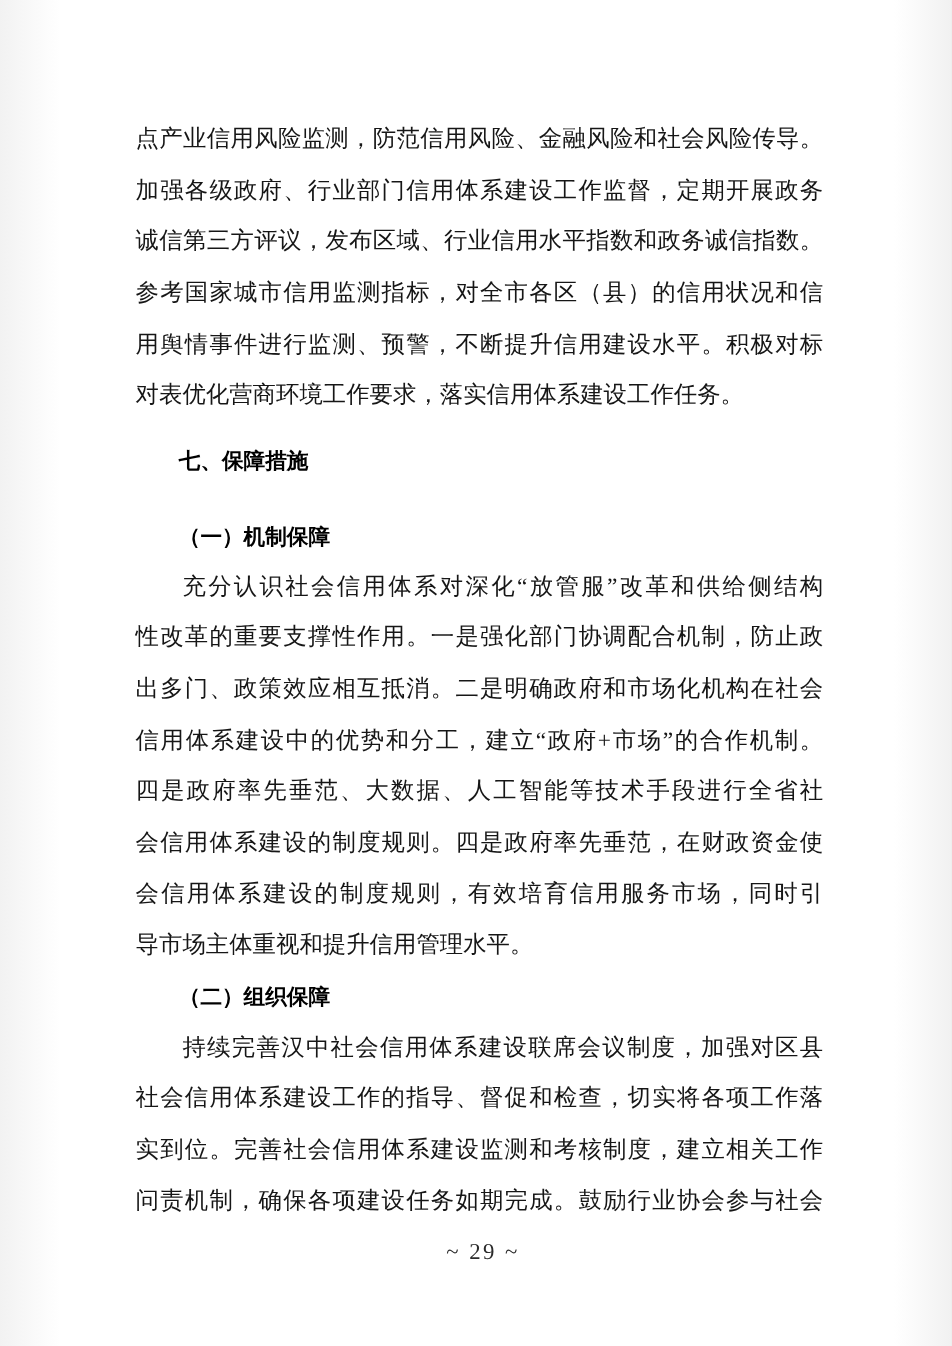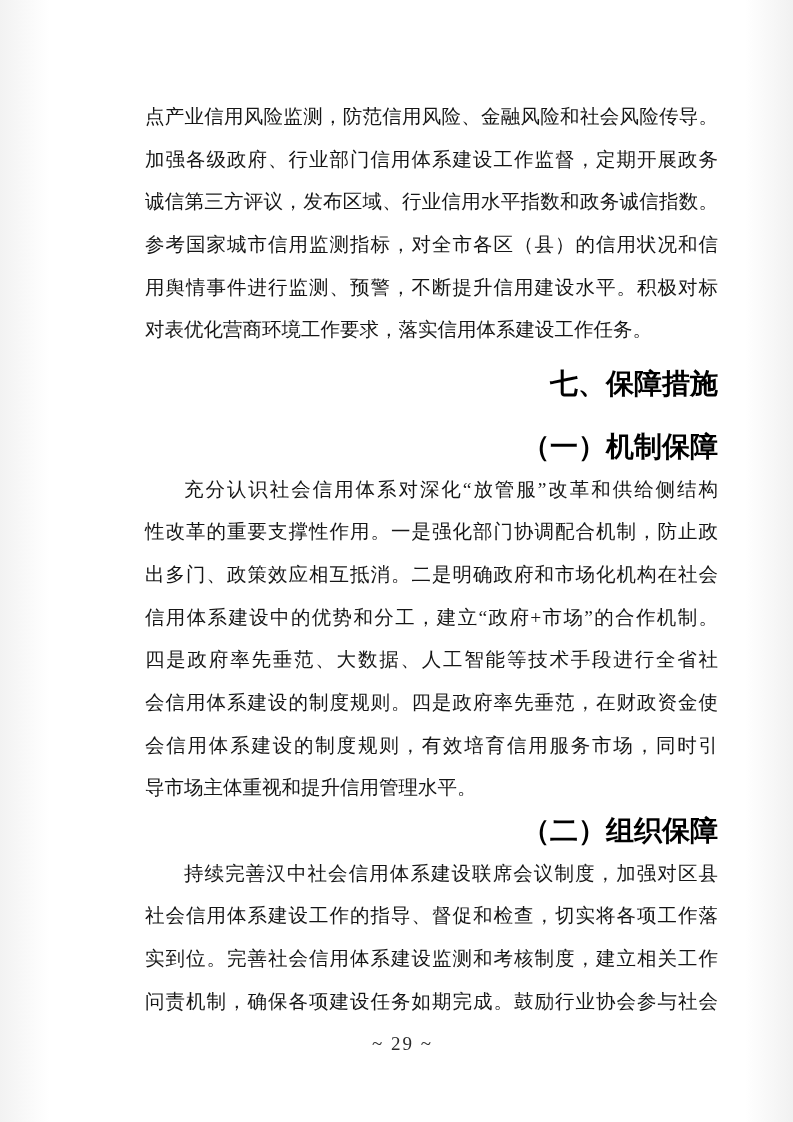--- a/index.html
+++ b/index.html
@@ -12,45 +12,44 @@
   .page {
     position: relative;
     width: 793px; height: 1122px;
     background: linear-gradient(90deg, #f2f2f2 0px, #ffffff 50px, #ffffff 745px, #f1f1f1 793px);
     overflow: hidden;
   }
   .content {
     position: absolute;
     left: 113px; top: 96px;
     width: 573px;
-    margin-left: 32px;
   }
   .line {
     font-size: 19.5px;
     line-height: 42.7px;
     height: 42.7px;
     text-align: justify;
     text-align-last: justify;
     letter-spacing: 0;
     white-space: nowrap;
     color: #161616;
   }
   .line.para-end {
     text-align-last: left;
     white-space: normal;
   }
   .line.indent { text-indent: 2em; }
   .heading {
-    font-size: 28px;
+    font-size: 18px;
     line-height: 42.7px;
     height: 42.7px;
     text-indent: 2em;
     font-weight: 700;
     color: #000;
-    text-align: right;
+    text-align: left;
   }
   .heading.h1 {
     font-family: "Liberation Sans", "DejaVu Sans", sans-serif;
     font-weight: 900;
     margin-top: 11px;
   }
   .heading.h2a { margin-top: 20px; }
   .heading.h2b { margin-top: 0; }
   .page-number {
     position: absolute;

